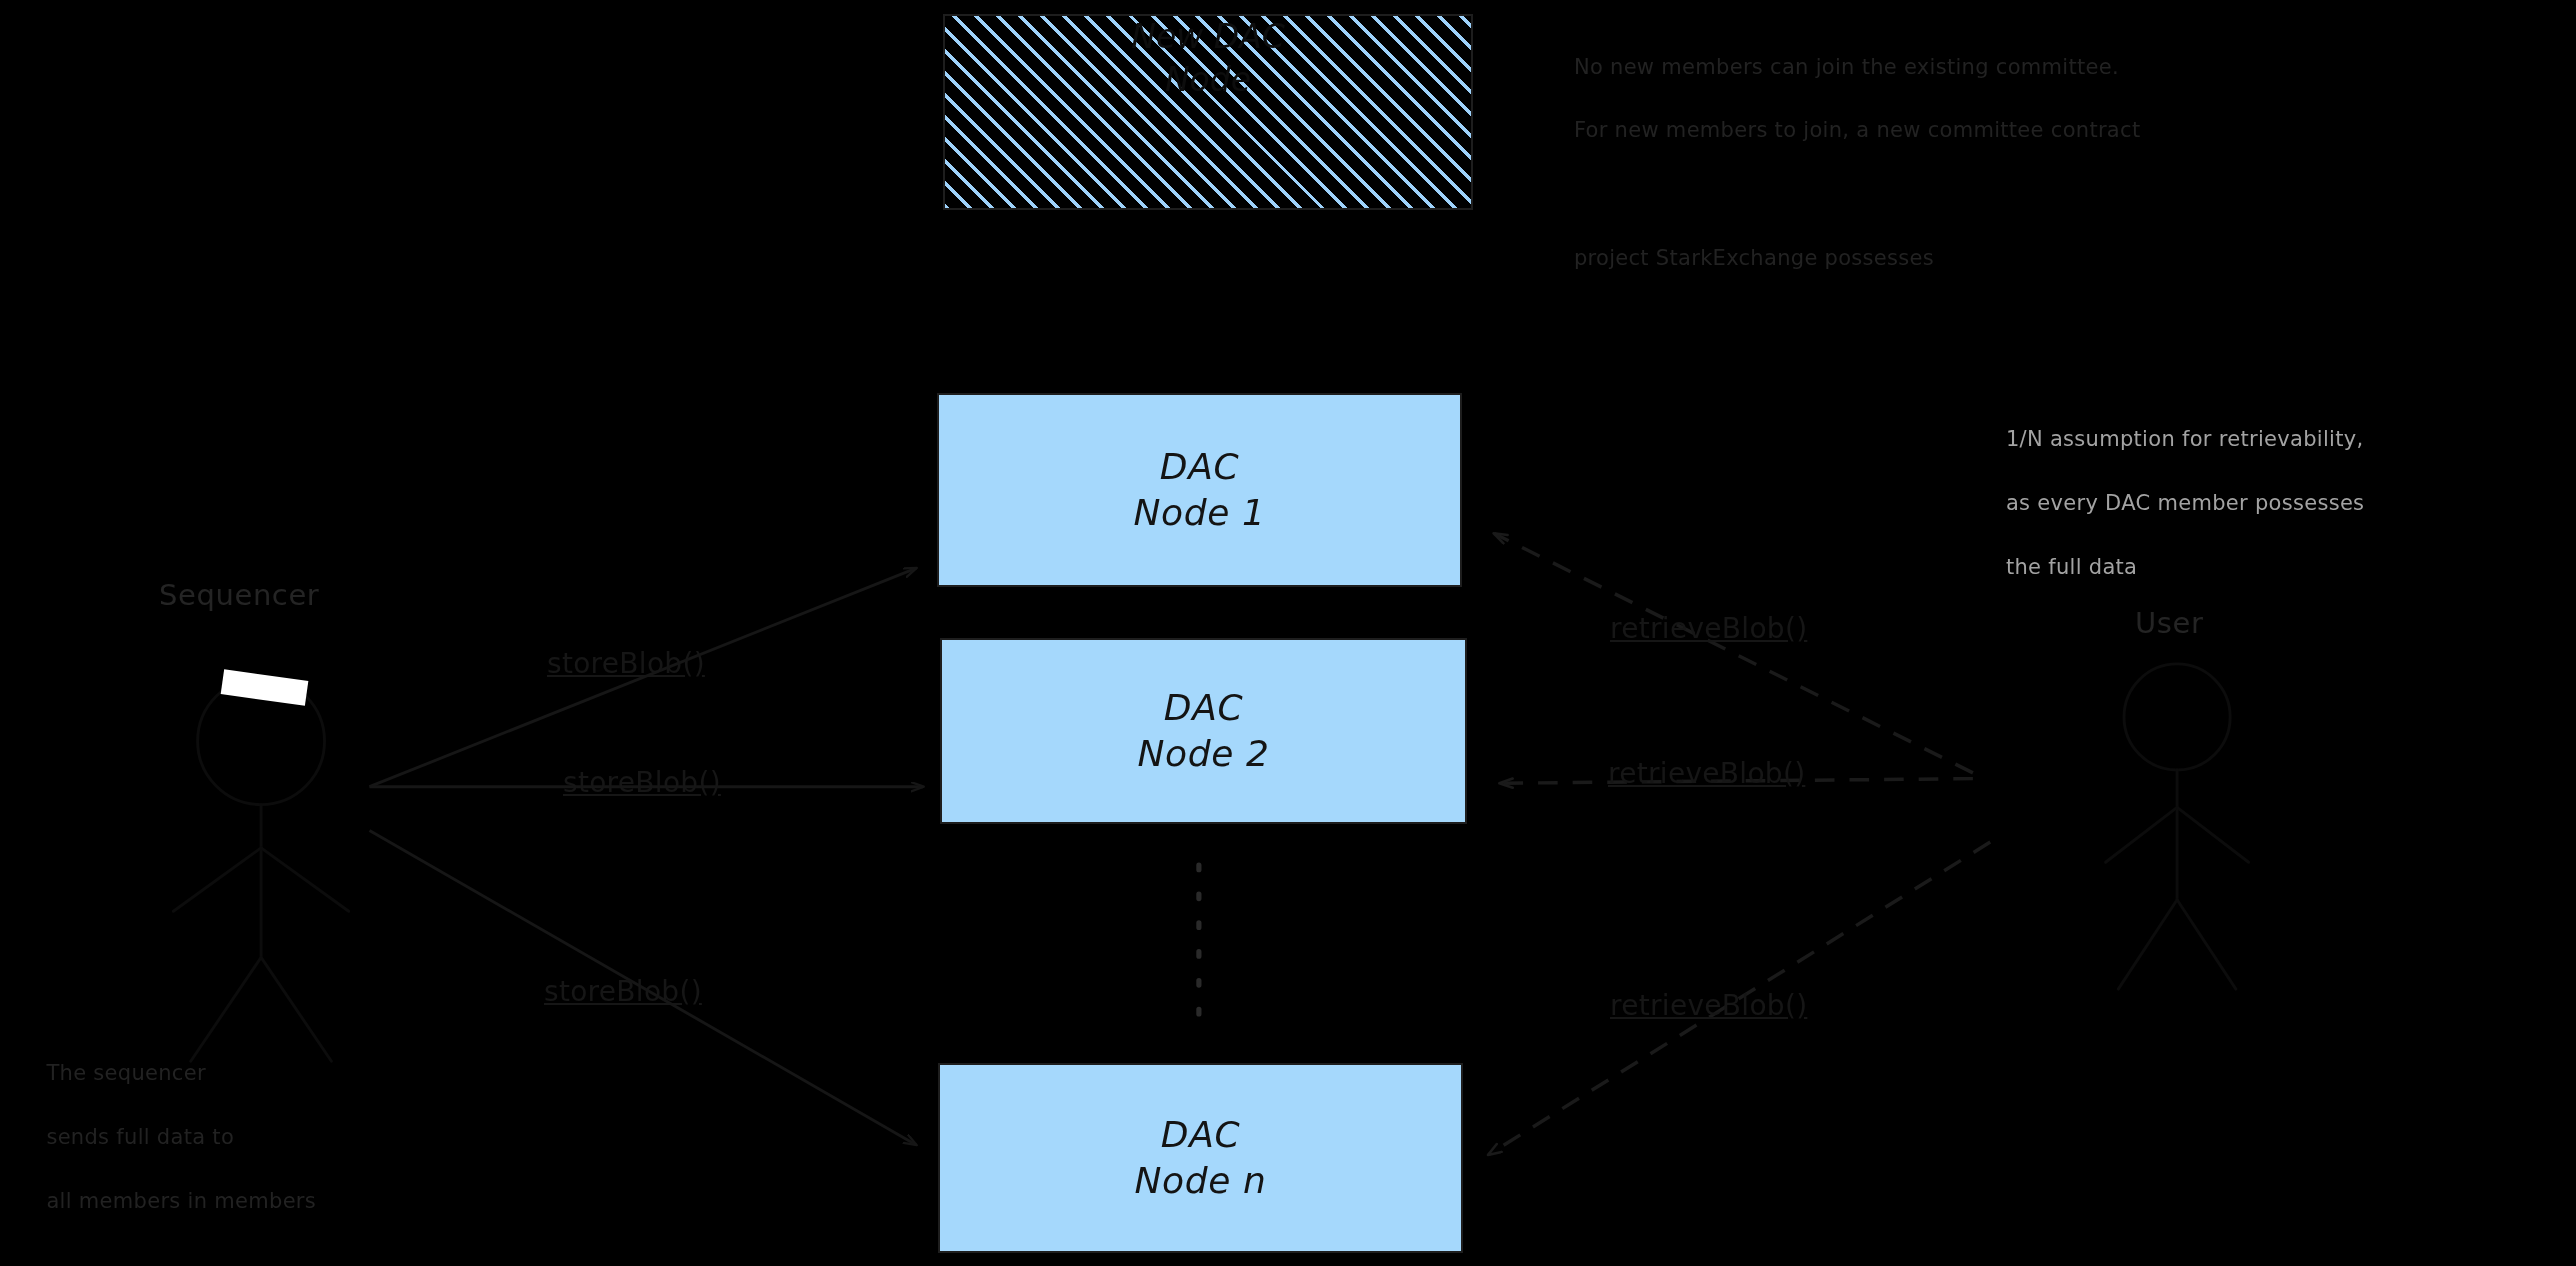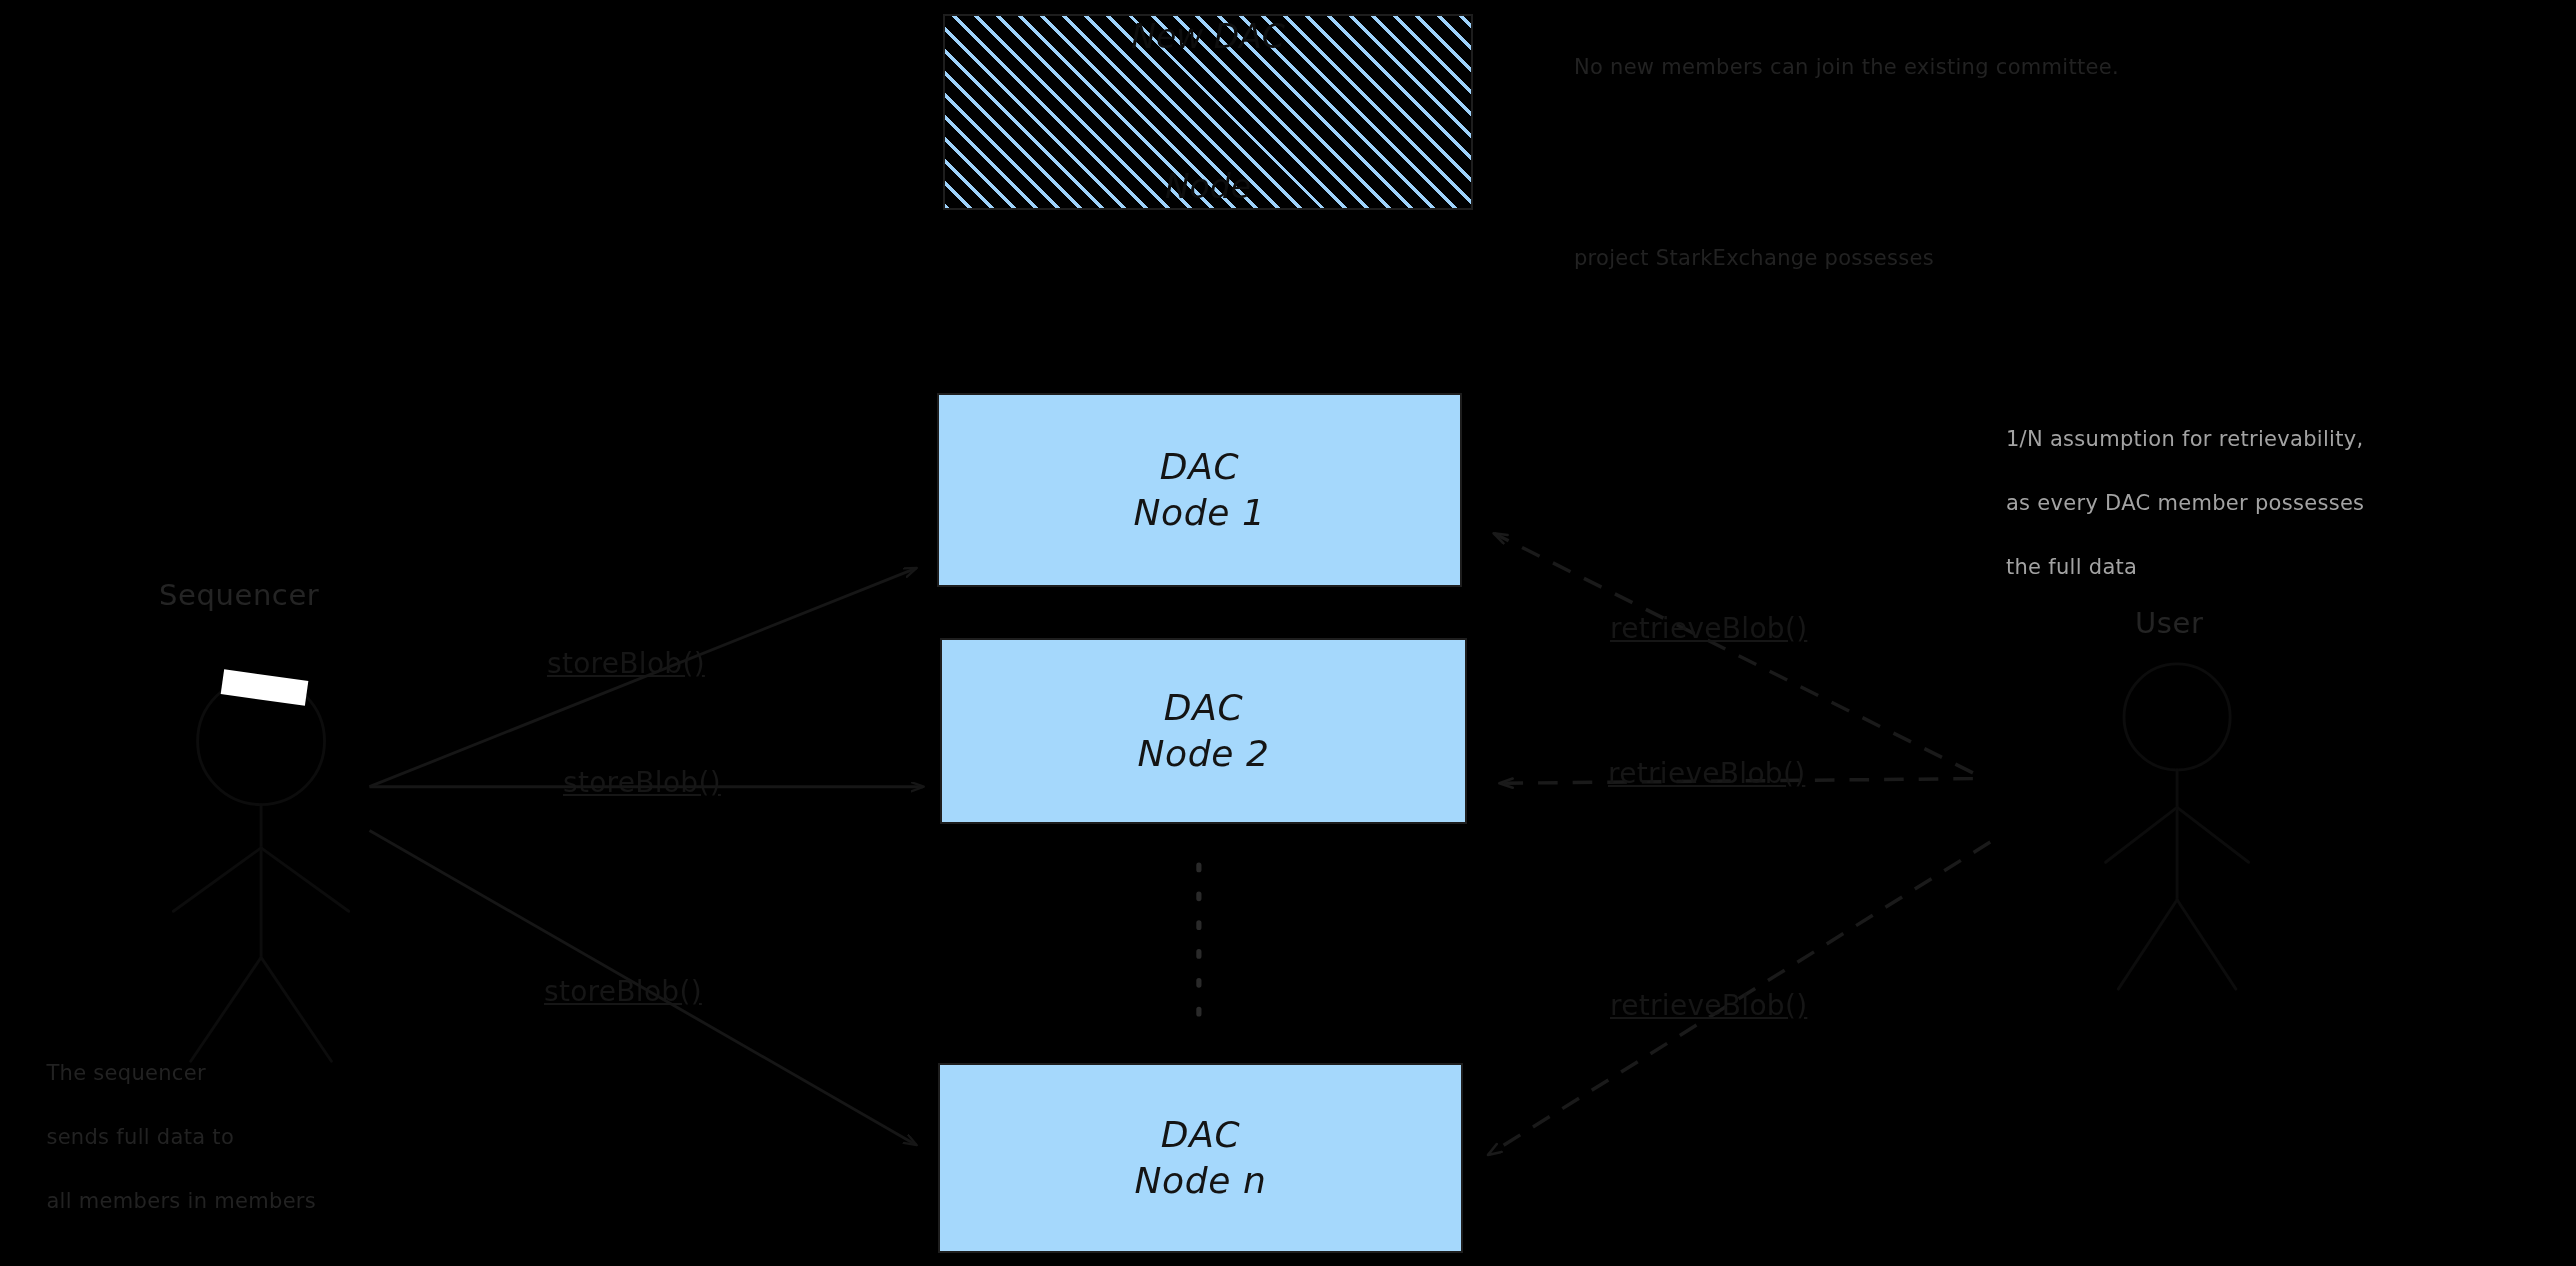--- a/index.html
+++ b/index.html
@@ -51,21 +51,21 @@
     background-image: repeating-linear-gradient(
       45deg,
       #9ed2fb 0px,
       #9ed2fb 3.5px,
       #000000 3.5px,
       #000000 15.6px
     );
     display: flex;
     flex-direction: column;
     align-items: center;
-    justify-content: space-between;
+    justify-content: flex-start;
     color: #0d0d0d;
     font-size: 33px;
     font-style: italic;
     line-height: 1.3;
     text-align: center;
   }
   .hatch-box .ln { display: block; white-space: nowrap; }
 
   
   .hand {
@@ -178,21 +178,21 @@
   <div class="edge-label" style="left:544px; top:975px;">storeBlob()</div>
 
   <div class="edge-label" style="left:1610px; top:612px;">retrieveBlob()</div>
 
   <div class="edge-label" style="left:1608px; top:757px;">retrieveBlob()</div>
 
   <div class="edge-label" style="left:1610px; top:989px;">retrieveBlob()</div>
 
   <div class="hand" style="left:1546px; top:19.6px; color:#222;">
     <span class="ln">No new members can join the existing committee.</span><br>
-    <br>
+    <span class="ln">For new members to join, a new committee contract</span><br>
     <br>
     <span class="ln">project StarkExchange possesses</span>
   </div>
 
   <div class="hand" style="left:1978px; top:392px; color:#a3a3a3;">
     <span class="ln">1/N assumption for retrievability,</span><br>
     <span class="ln">as every DAC member possesses</span><br>
     <span class="ln">the full data</span>
   </div>
 

